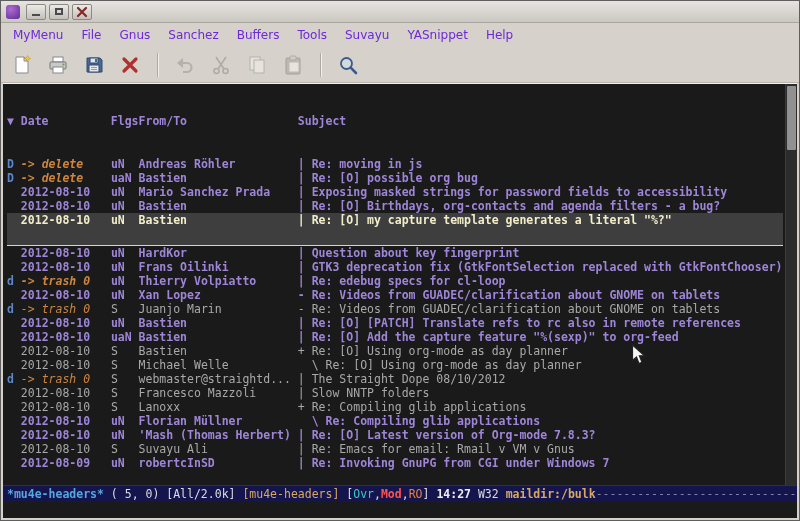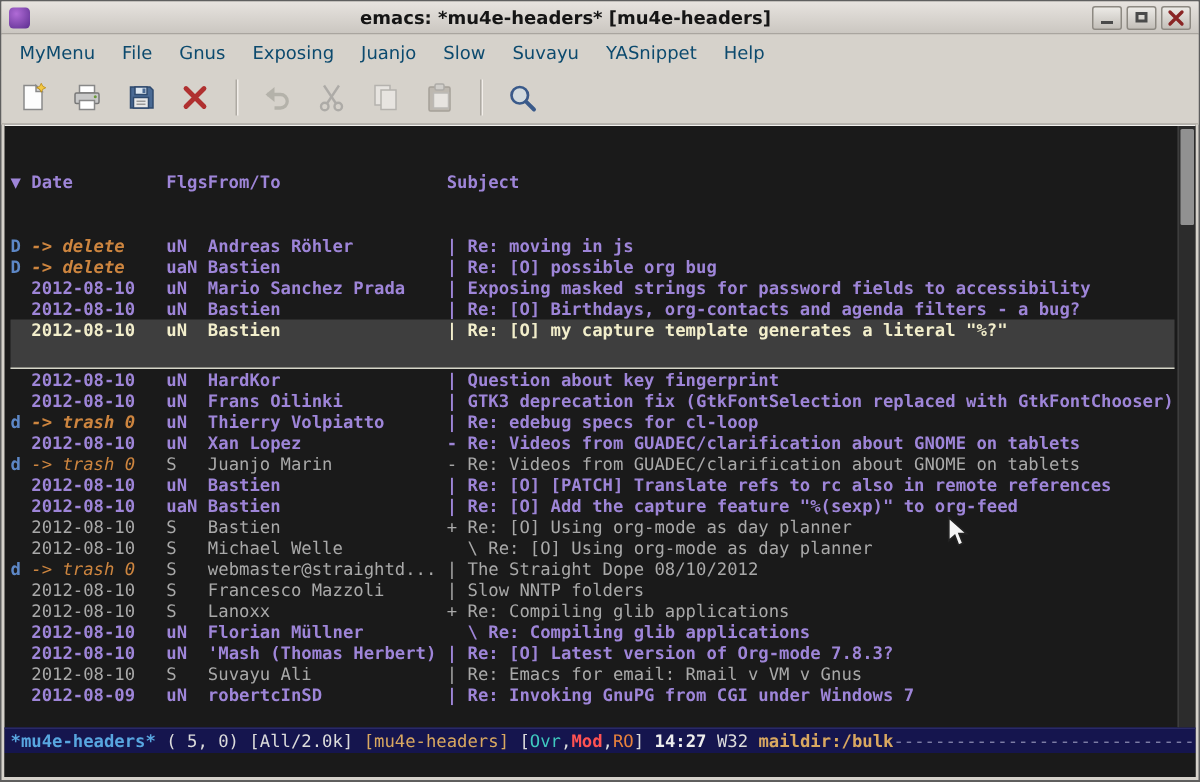--- a/index.html
+++ b/index.html
@@ -17,21 +17,21 @@
   .title-text { flex:1; text-align:center; font-size:12px; font-weight:bold; color:#151515;
                 white-space:nowrap; overflow:hidden; }
   .tb-buttons { display:flex; gap:3px; }
   .tb-btn { width:20px; height:16px; border:1px solid #8d8982; border-radius:2px;
             background:linear-gradient(#eceae6,#c3bfb9); display:flex; align-items:center; justify-content:center; }
   .glyph-min { width:8px; height:2px; background:#4a4a4a; margin-top:7px; }
   .glyph-max { width:8px; height:7px; border:2px solid #4a4a4a; }
 
   
   .menubar { height:24px; display:flex; align-items:center; padding:0 3px; background:#d6d2cb; flex:0 0 24px; }
-  .menu-item { font-size:12px; color:#0c4a6e; padding:3px 9px; white-space:nowrap; }
+  .menu-item { font-size:12px; color:#6d28d9; padding:3px 9px; white-space:nowrap; }
 
   
   .toolbar { height:36px; display:flex; align-items:center; padding:0 7px; gap:8px;
              background:#d6d2cb; border-bottom:1px solid #b9b5ae; flex:0 0 36px; }
   .tool-btn { width:28px; height:28px; display:flex; align-items:center; justify-content:center; border-radius:3px; }
   .tool-btn.disabled { opacity:.42; filter:grayscale(.8); }
   .tool-sep { width:1px; height:24px; background:#aeaaa3; box-shadow:1px 0 0 #f2eeea; margin:0 5px; }
 
   
   .frame { flex:1 1 auto; margin:0 2px; display:flex; flex-direction:column;
@@ -62,43 +62,42 @@
 
   .mouse-cursor { position:absolute; left:631px; top:344px; z-index:50; pointer-events:none; }
 </style>
 </head>
 <body>
 
 <div class="window">
 
   <div class="titlebar">
     <div class="win-icon"></div>
-    <div class="title-text">emacs: *mu4e-headers* [mu4e-headers]</div>
     <div class="tb-buttons">
       <div class="tb-btn">
           <span class="glyph-min"></span>
         </div>
       <div class="tb-btn">
           <span class="glyph-max"></span>
         </div>
       <div class="tb-btn">
         <svg width="12" height="12" viewBox="0 0 12 12">
             <path d="M2 2L10 10M10 2L2 10" stroke="#8a2525" stroke-width="2.2" stroke-linecap="round"></path>
           </svg>
       </div>
     </div>
   </div>
 
   <div class="menubar">
       <span class="menu-item">MyMenu</span>
       <span class="menu-item">File</span>
       <span class="menu-item">Gnus</span>
-      <span class="menu-item">Exposing</span>
-      <span class="menu-item">Juanjo</span>
-      <span class="menu-item">Slow</span>
+      <span class="menu-item">Sanchez</span>
+      <span class="menu-item">Buffers</span>
+      <span class="menu-item">Tools</span>
       <span class="menu-item">Suvayu</span>
       <span class="menu-item">YASnippet</span>
       <span class="menu-item">Help</span>
     </div>
 
   <div class="toolbar">
     <div class="tool-btn">
       <svg width="22" height="22" viewBox="0 0 22 22">
         <path d="M5 3h8l4 4v12H5z" fill="#fdfdfd" stroke="#8a8a8a"></path>
         <path d="M13 3l4 4h-4z" fill="#d8d8d8" stroke="#8a8a8a"></path>

